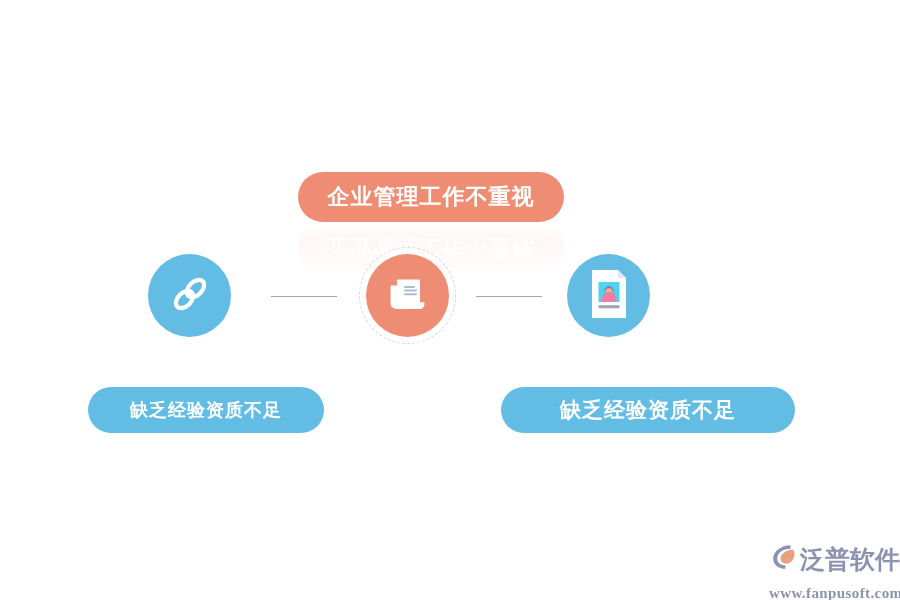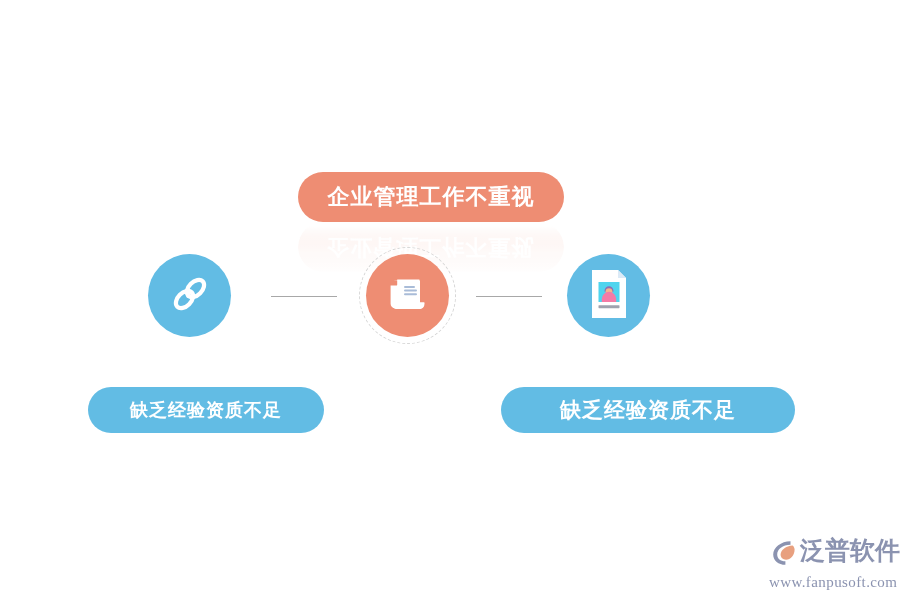--- a/index.html
+++ b/index.html
@@ -161,42 +161,42 @@
   #watermark {
     position: absolute;
     left: 765px;
     top: 538px;
     width: 126px;
     height: 54px;
     z-index: 6;
   }
   #wm-row {
     display: flex;
-    align-items: flex-start;
+    align-items: flex-end;
     height: 34px;
   }
   #wm-mark { width: 30px; height: 30px; flex: 0 0 30px; }
   #wm-name {
     font-family: "DejaVu Sans", sans-serif;
     font-weight: bold;
     font-size: 25px;
     color: #8b93b0;
     letter-spacing: 0px;
     line-height: 1;
     margin-left: 1px;
     white-space: nowrap;
   }
   #wm-url {
     font-family: "Liberation Serif", serif;
-    font-weight: normal;
+    font-weight: bold;
     font-size: 15px;
     color: #8b93b0;
     letter-spacing: 0.4px;
     line-height: 1;
-    margin-top: 3px;
+    margin-top: 14px;
     white-space: nowrap;
   }
 </style>
 </head>
 <body>
 
 <div id="stage">
 
   <div id="top-pill-reflection">企业管理工作不重视</div>
   <div id="reflection-veil"></div>

